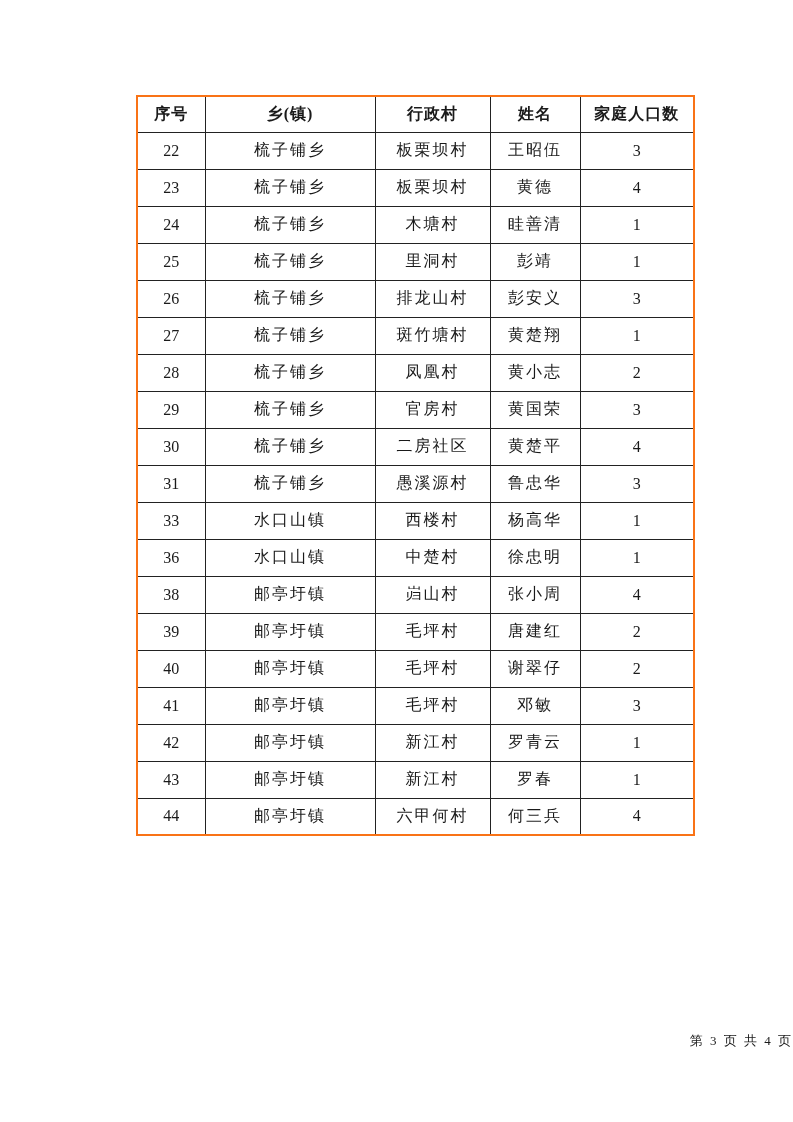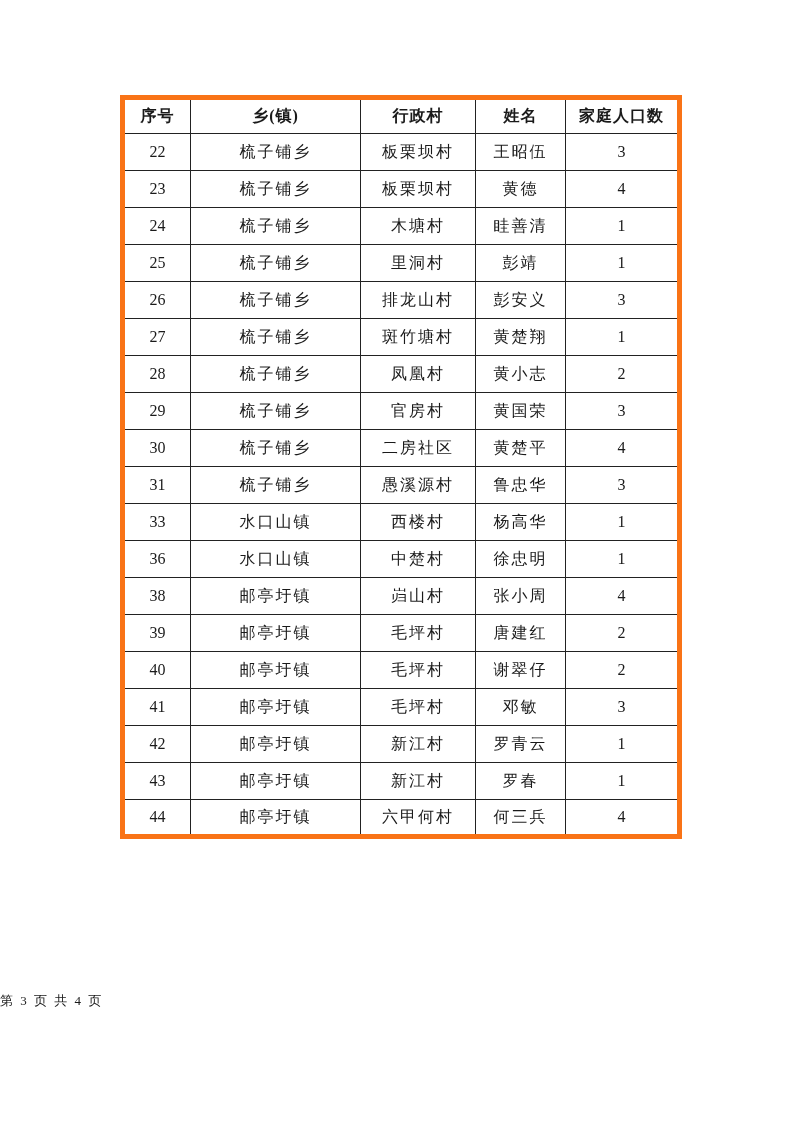--- a/index.html
+++ b/index.html
@@ -8,26 +8,26 @@
     position: relative;
     width: 793px;
     height: 1122px;
     background: #ffffff;
     font-family: "Liberation Serif", "DejaVu Serif", serif;
     color: #1a1a1a;
     overflow: hidden;
   }
   table.roster {
     position: absolute;
-    left: 120px;
+    left: 136px;
     top: 95px;
     width: 557px;
     border-collapse: collapse;
     table-layout: fixed;
-    border: 5px solid #f97316;
+    border: 2px solid #f97316;
   }
   table.roster th, table.roster td {
     border: 1px solid #222222;
     text-align: center;
     vertical-align: middle;
     background: #ffffff;
     overflow: hidden;
     white-space: nowrap;
   }
   table.roster th {
@@ -44,26 +44,27 @@
   td.c-seq, td.c-count {
     letter-spacing: 0;
     font-size: 17px;
   }
   td.c-town, td.c-village, td.c-name {
     letter-spacing: 2px;
   }
   .footer {
     position: absolute;
     left: 0;
-    top: 992px;
+    top: 1032px;
     width: 100%;
-    text-align: left;
+    text-align: right;
     font-size: 13px;
     letter-spacing: 2px;
     color: #1a1a1a;
+    padding-left: 18px;
   }
 </style>
 </head>
 <body>
 
 <div class="page">
 
   <table class="roster">
     <colgroup>
         <col style="width: 68px;">

